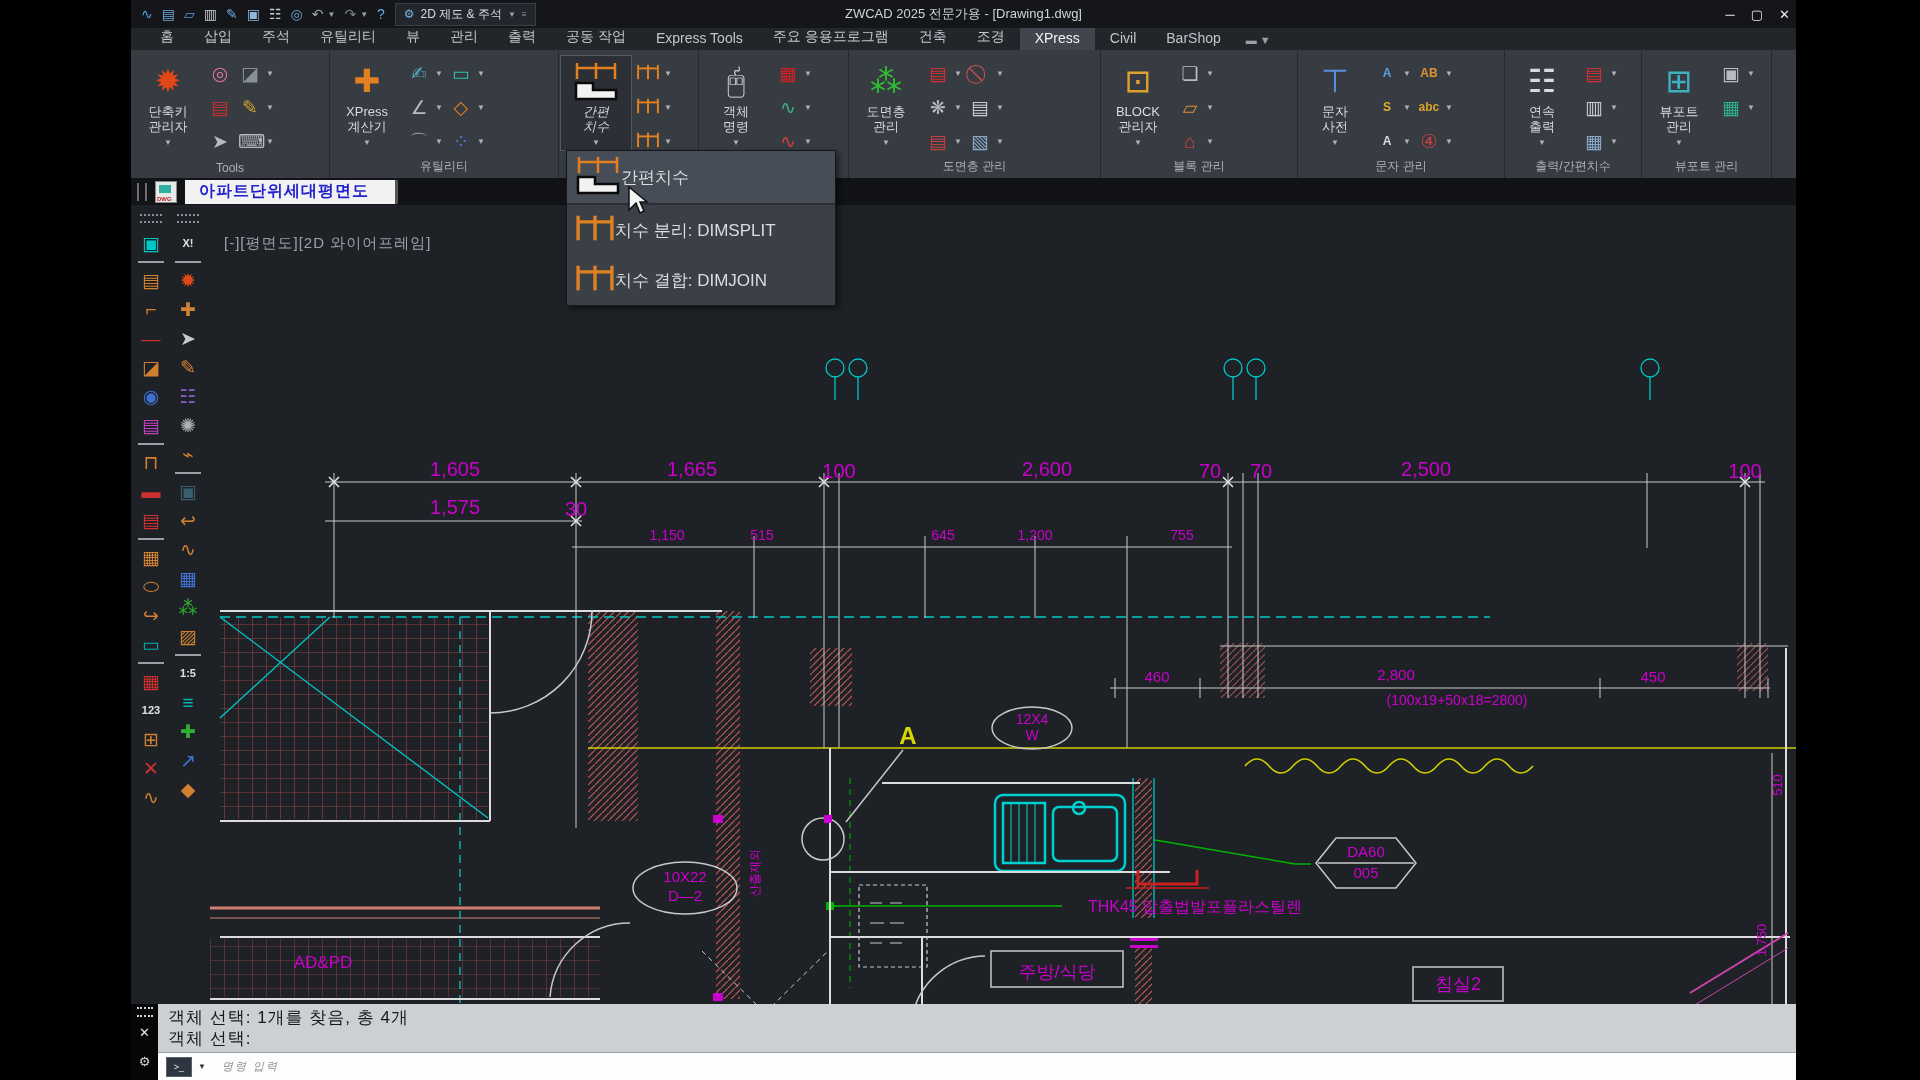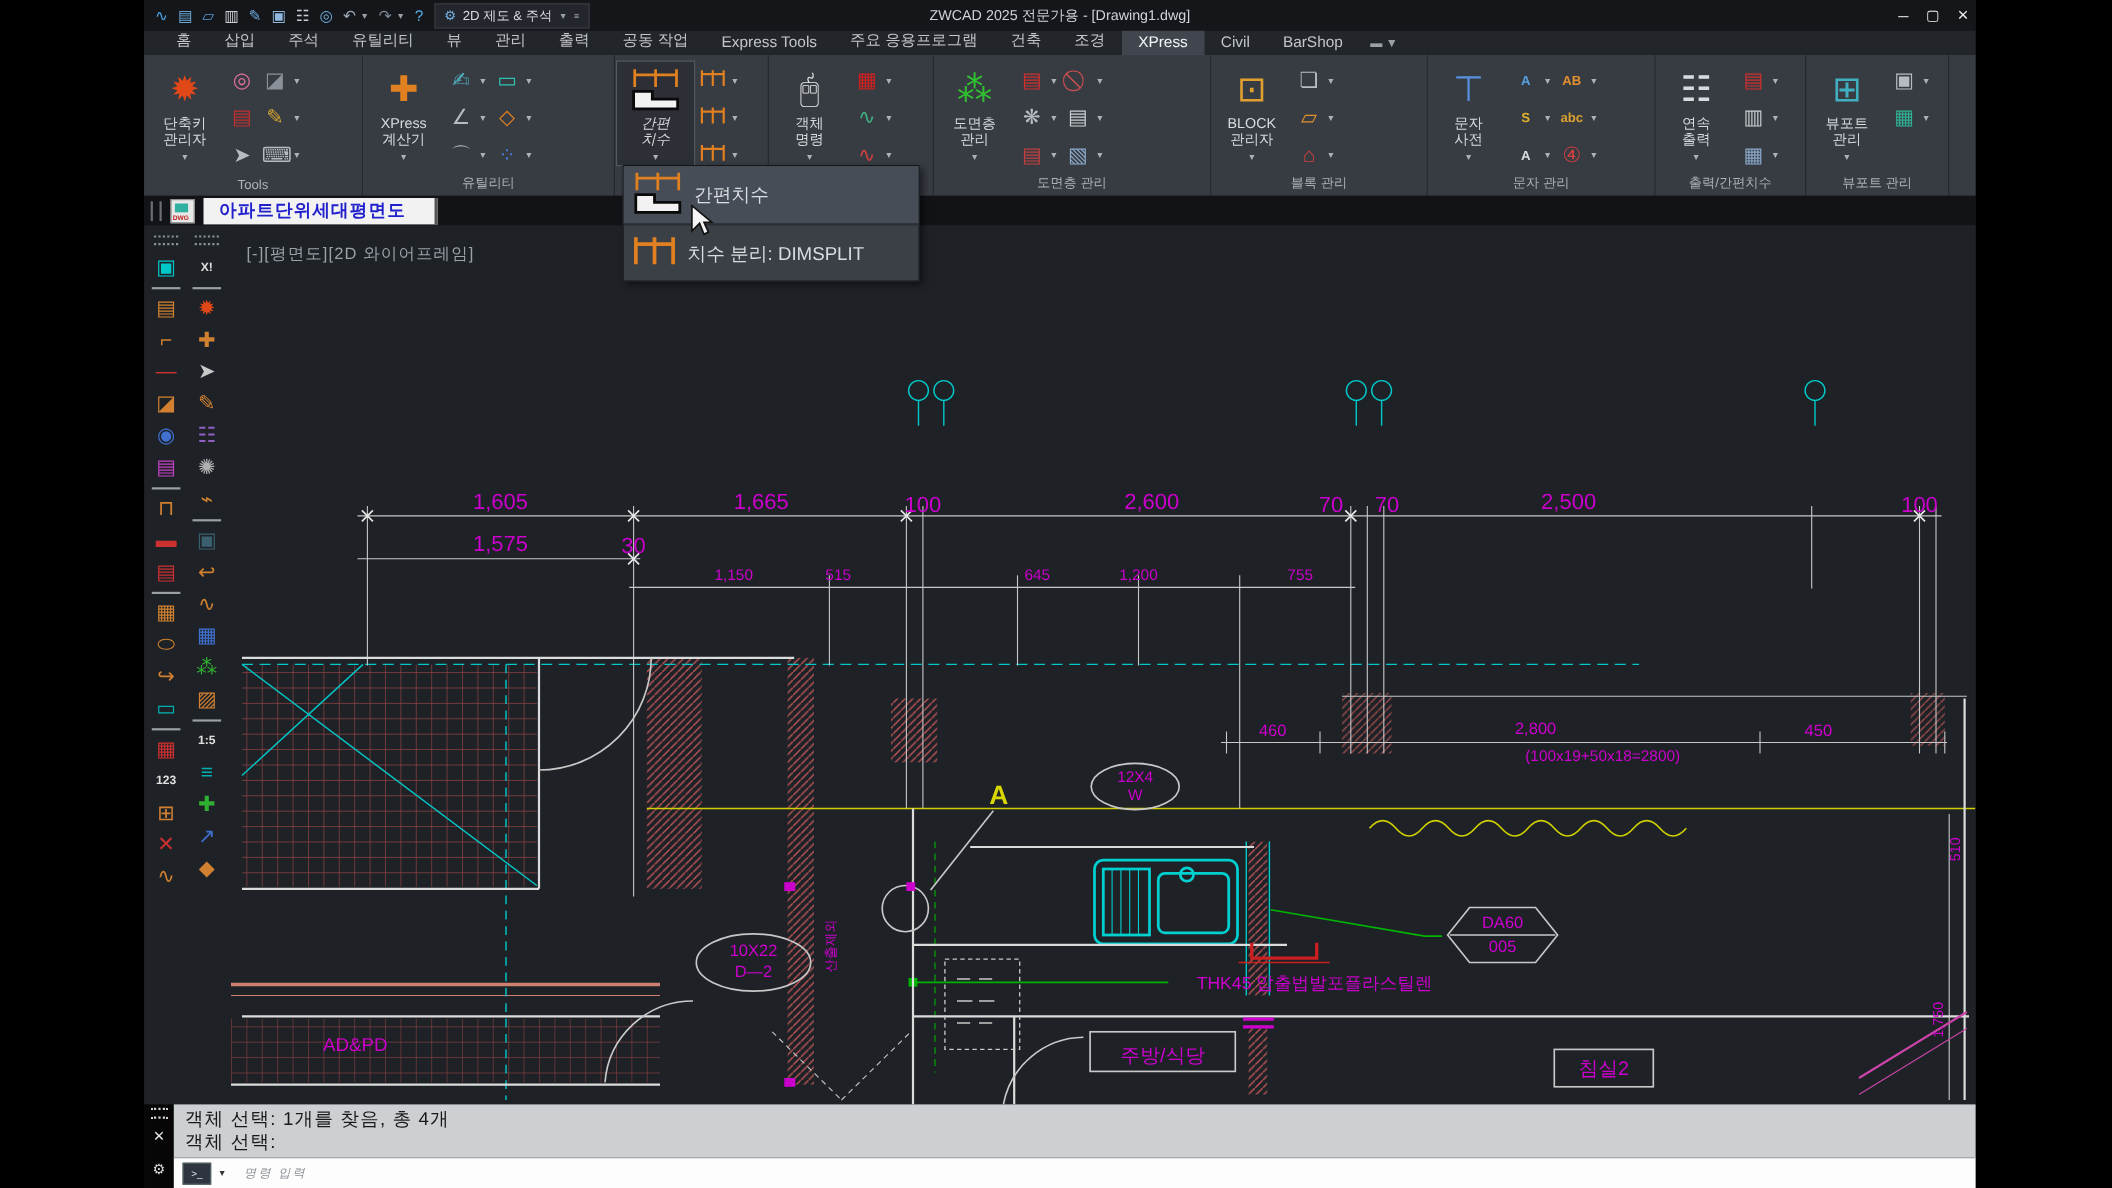--- a/index.html
+++ b/index.html
@@ -42,25 +42,25 @@
   .dwgicon .dot{position:absolute;left:3px;top:3px;width:12px;height:8px;background:#30b0a0;}
   .dwgicon .txt{position:absolute;left:1px;bottom:0;font-size:6px;color:#c02020;font-weight:bold;}
   .doctab{background:#f2f2f2;height:24px;display:flex;align-items:center;padding:0 26px 0 14px;color:#2020cc;font-weight:bold;font-size:16px;letter-spacing:1px;border-right:3px solid #555;}
   
   .ltb{position:absolute;top:214px;width:36px;bottom:76px;display:flex;flex-direction:column;align-items:center;}
   .ltb .grip{width:22px;height:5px;border-top:2px dotted #8a9098;border-bottom:2px dotted #8a9098;margin-bottom:6px;}
   .ltb .ticon{width:30px;height:29px;display:flex;align-items:center;justify-content:center;font-size:19px;line-height:1;}
   .ltb .ticon.txt{font-size:11px;font-weight:bold;}
   .ltb .tsep{width:26px;height:2px;background:#9aa0a6;margin:3px 0;}
   
-  .canvas{position:absolute;left:79px;top:205px;width:1586px;height:799px;background:#1e2227;overflow:hidden;}
+  .canvas{position:absolute;left:79px;top:218px;width:1586px;height:799px;background:#1e2227;overflow:hidden;}
   .vplabel{position:absolute;left:14px;top:16px;color:#9aa2a8;font-size:15px;letter-spacing:1px;}
   
   .dropdown{position:absolute;left:435px;top:150px;width:268px;background:#3b4047;border:1px solid #14161a;box-shadow:3px 3px 6px rgba(0,0,0,.5);z-index:30;}
-  .dd-item{display:flex;align-items:center;gap:10px;height:50px;padding:0 8px;color:#d9dce0;font-size:17px;white-space:nowrap;}
+  .dd-item{display:flex;align-items:center;height:50px;padding:0 8px;color:#d9dce0;font-size:17px;white-space:nowrap;}
   .dd-item.hl{background:#474d56;height:52px;}
   .dd-sep{height:2px;background:#2b2e34;}
   .cursor{position:absolute;left:497px;top:186px;z-index:40;}
   
   .cmd{position:absolute;left:0;bottom:0;width:100%;height:76px;display:flex;}
   .cmdstrip{width:27px;background:#060606;display:flex;flex-direction:column;align-items:center;color:#e8e8e8;}
   .cmdstrip .gr{margin-top:3px;width:16px;height:6px;border-top:2px dotted #cfd3d8;border-bottom:2px dotted #cfd3d8;}
   .cmdstrip .x{font-size:13px;margin-top:8px;}
   .cmdstrip .w{font-size:13px;margin-top:14px;color:#d8d8d8;}
   .cmdmain{flex:1;display:flex;flex-direction:column;}
@@ -681,20 +681,31 @@
         <span><svg width="40" height="32" viewBox="0 0 26 20">
             <g stroke="#e08020" stroke-width="2.2" fill="none">
               <line x1="2" y1="2" x2="2" y2="18"></line>
               <line x1="13" y1="2" x2="13" y2="18"></line>
               <line x1="24" y1="2" x2="24" y2="18"></line>
               <line x1="2" y1="6" x2="24" y2="6"></line>
             </g>
           </svg></span>
         <span>치수 분리: DIMSPLIT</span>
       </div>
+      <div class="dd-item">
+        <span><svg width="40" height="32" viewBox="0 0 26 20">
+            <g stroke="#e08020" stroke-width="2.2" fill="none">
+              <line x1="2" y1="2" x2="2" y2="18"></line>
+              <line x1="13" y1="2" x2="13" y2="18"></line>
+              <line x1="24" y1="2" x2="24" y2="18"></line>
+              <line x1="2" y1="6" x2="24" y2="6"></line>
+            </g>
+          </svg></span>
+        <span>치수 결합: DIMJOIN</span>
+      </div>
     </div>
   <svg class="cursor" width="26" height="30">
     <polygon points="1,1 1,24 8,17 12,27 16,25 12,16 19,16" fill="#f4f4f4" stroke="#111" stroke-width="1.5"></polygon>
   </svg>
 
   <div class="cmd">
     <div class="cmdstrip">
       <div class="gr"></div>
       <div class="x">✕</div>
       <div class="w">⚙</div>

